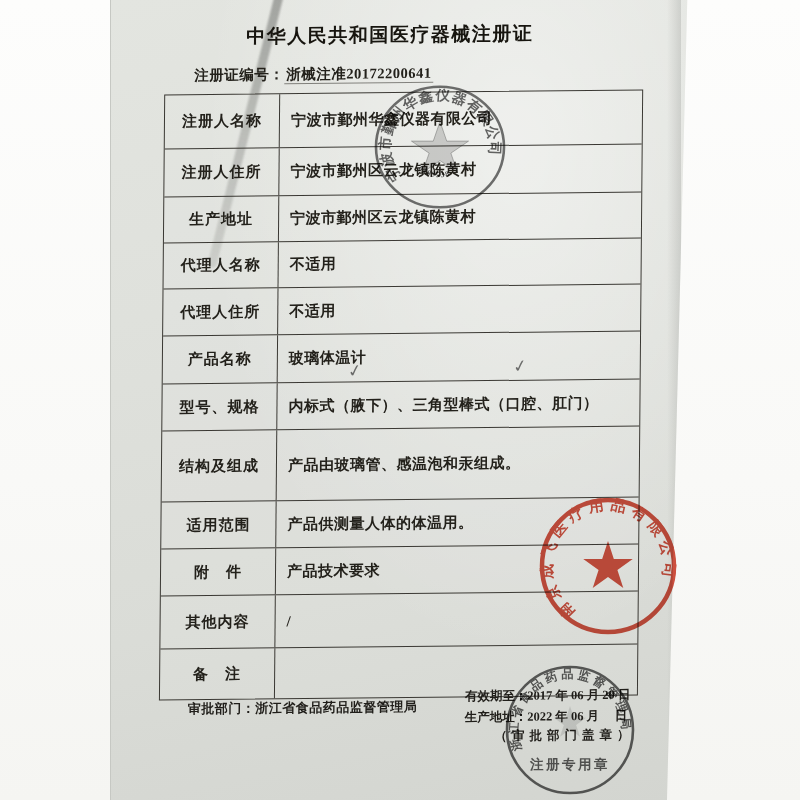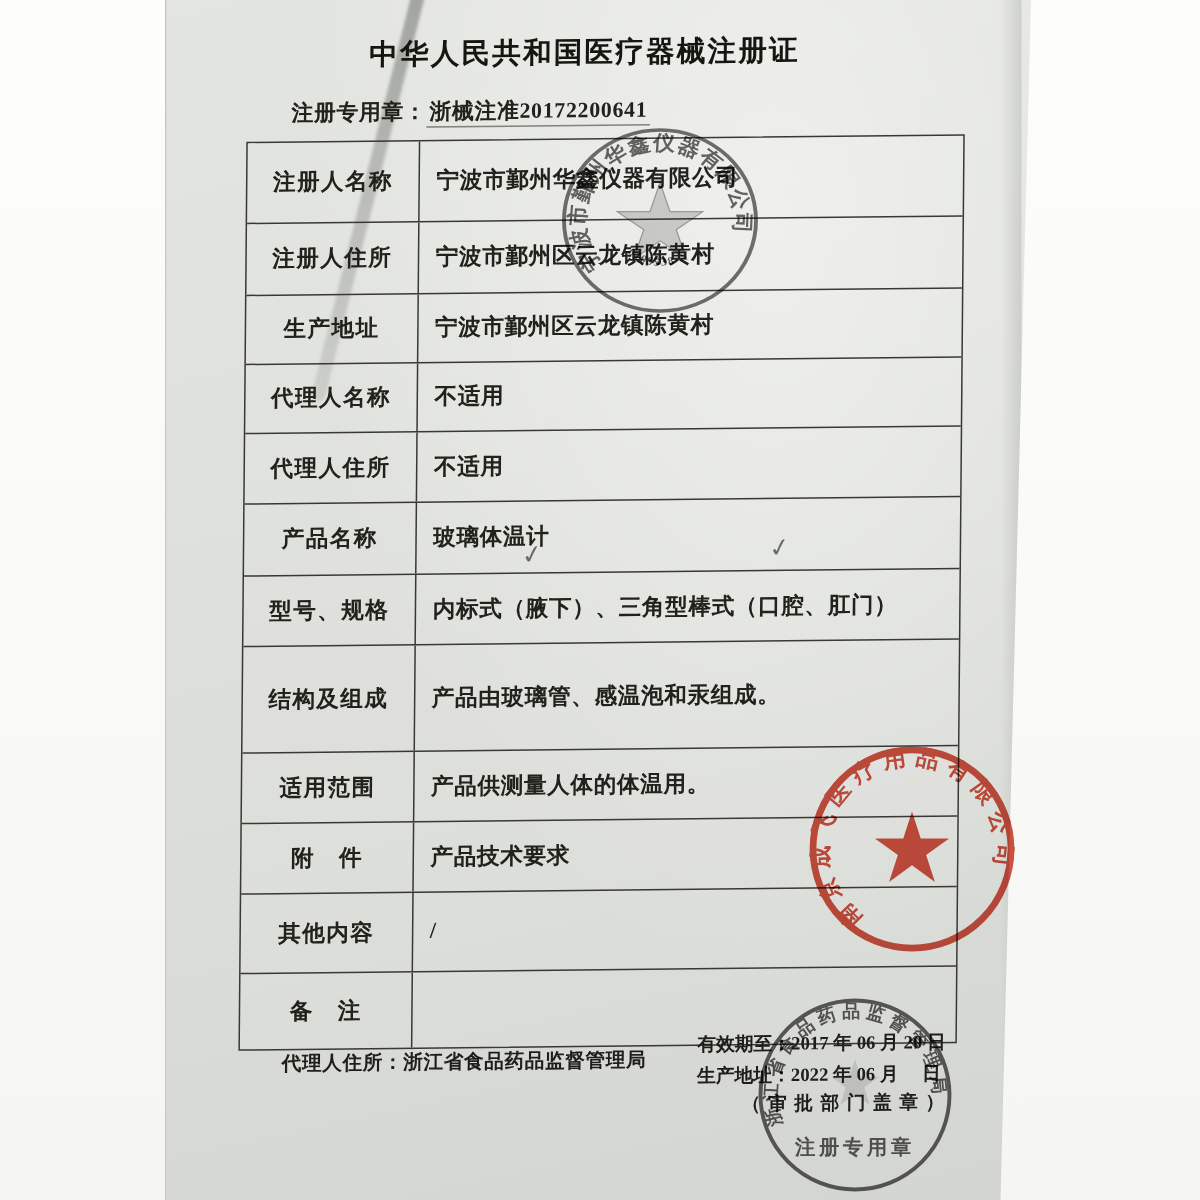--- a/index.html
+++ b/index.html
@@ -100,21 +100,21 @@
 
 <div class="stage">
 
   <div class="paper">
     <div class="crease"></div>
 
     <div class="doc">
       <h1 class="title">中华人民共和国医疗器械注册证</h1>
 
       <div class="cert-no">
-        <span>注册专用章：</span><span class="num">浙械注准20172200641</span>
+        <span>注册证编号：</span><span class="num">浙械注准20172200641</span>
       </div>
 
       <div class="table">
         <div class="row">
           <div class="cell label">注册人名称</div>
           <div class="cell value">宁波市鄞州华鑫仪器有限公司</div>
         </div>
         <div class="row">
           <div class="cell label">注册人住所</div>
           <div class="cell value">宁波市鄞州区云龙镇陈黄村</div>
@@ -158,21 +158,21 @@
         <div class="row">
           <div class="cell label">备　注</div>
           <div class="cell value"></div>
         </div>
       </div>
 
       <span class="check c1">✓</span>
       <span class="check c2">✓</span>
 
       <div class="dept">
-        <span>代理人住所：</span><span>浙江省食品药品监督管理局</span>
+        <span>审批部门：</span><span>浙江省食品药品监督管理局</span>
       </div>
 
       <div class="dates">
         <div>
           <span>有效期至：</span><span>2017 年 06 月 20 日</span>
         </div>
         <div>
           <span>生产地址：</span><span>2022 年 06 月　 日</span>
         </div>
       </div>

